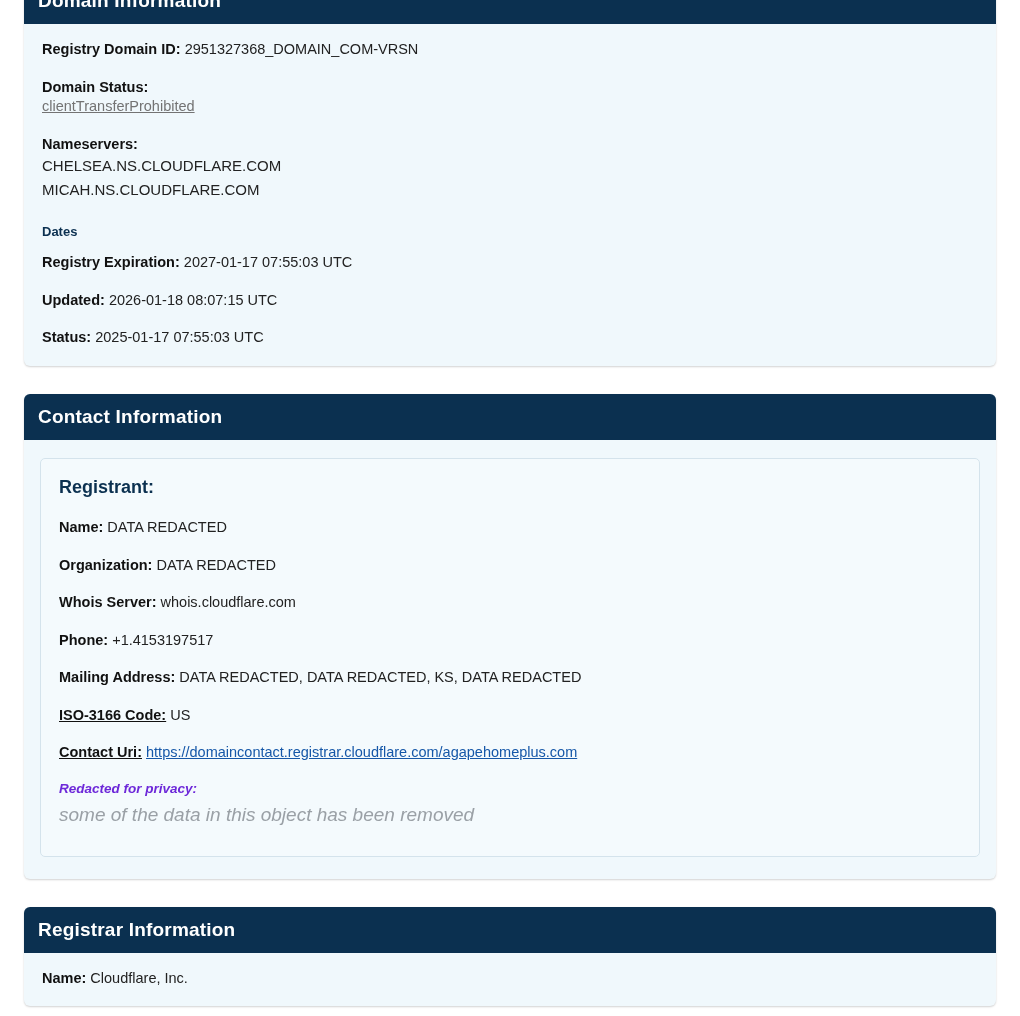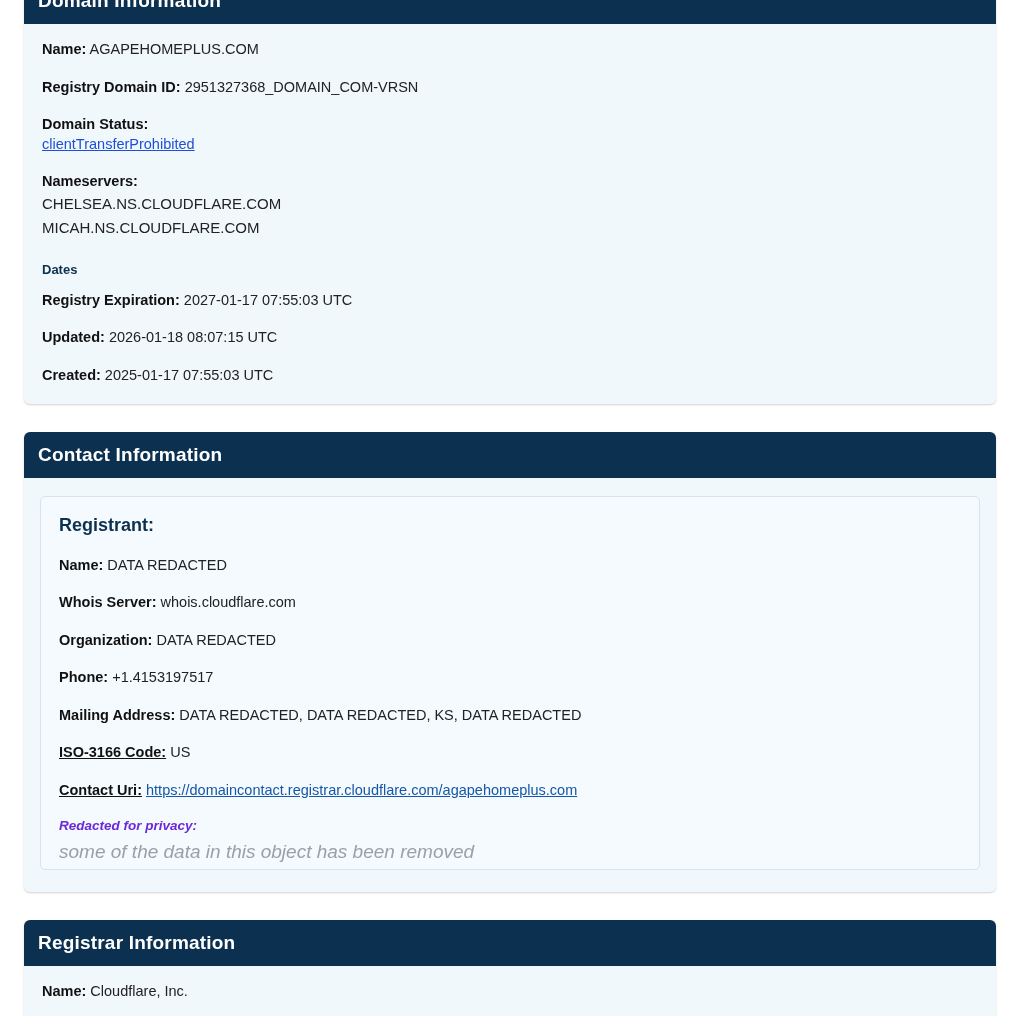--- a/index.html
+++ b/index.html
@@ -51,38 +51,38 @@
   }
   .field .v {
     color: #222222;
   }
   .stacked-value {
     font-size: 15px;
     color: #222222;
     line-height: 1.6;
   }
   a.link {
-    color: #1d4ed8;
+    color: #737373;
     text-decoration: underline;
   }
   a.link-blue {
     color: #1557a8;
     text-decoration: underline;
   }
   .section-title {
     color: #0b3050;
     font-size: 13px;
     font-weight: bold;
     margin: 22px 0 14px 0;
   }
   .subcard {
     background: #f4fafd;
     border: 1px solid #d4e3ec;
     border-radius: 5px;
-    padding: 16px 18px 6px 18px;
+    padding: 16px 18px 30px 18px;
     margin: 4px 0 6px 0;
   }
   .subcard-title {
     color: #0b3050;
     font-size: 18px;
     font-weight: bold;
     margin: 2px 0 20px 0;
   }
   .underline-key {
     text-decoration: underline;
@@ -110,24 +110,20 @@
 </style>
 </head>
 <body>
 
 <div class="page">
 
   <div class="card first-card">
     <div class="card-header">Domain Information</div>
     <div class="card-body">
 
-      <p class="field">
-        <span class="k">Name:</span>
-        <span class="v">AGAPEHOMEPLUS.COM</span>
-      </p>
 
       <p class="field">
         <span class="k">Registry Domain ID:</span>
         <span class="v">2951327368_DOMAIN_COM-VRSN</span>
       </p>
 
       <p class="field">
         <span class="k">Domain Status:</span><br>
         <a class="link" href="#">clientTransferProhibited</a>
       </p>
@@ -144,47 +140,47 @@
         <span class="k">Registry Expiration:</span>
         <span class="v">2027-01-17 07:55:03 UTC</span>
       </p>
 
       <p class="field">
         <span class="k">Updated:</span>
         <span class="v">2026-01-18 08:07:15 UTC</span>
       </p>
 
       <p class="field">
-        <span class="k">Created:</span>
+        <span class="k">Status:</span>
         <span class="v">2025-01-17 07:55:03 UTC</span>
       </p>
 
     </div>
   </div>
 
   <div class="card">
     <div class="card-header">Contact Information</div>
     <div class="card-body contact-body">
 
       <div class="subcard">
         <div class="subcard-title">Registrant:</div>
 
         <p class="field">
           <span class="k">Name:</span>
           <span class="v">DATA REDACTED</span>
         </p>
 
         <p class="field">
+          <span class="k">Organization:</span>
+          <span class="v">DATA REDACTED</span>
+        </p>
+
+        <p class="field">
           <span class="k">Whois Server:</span>
           <span class="v">whois.cloudflare.com</span>
-        </p>
-
-        <p class="field">
-          <span class="k">Organization:</span>
-          <span class="v">DATA REDACTED</span>
         </p>
 
         <p class="field">
           <span class="k">Phone:</span>
           <span class="v">+1.4153197517</span>
         </p>
 
         <p class="field">
           <span class="k">Mailing Address:</span>
           <span class="v">DATA REDACTED, DATA REDACTED, KS, DATA REDACTED</span>

